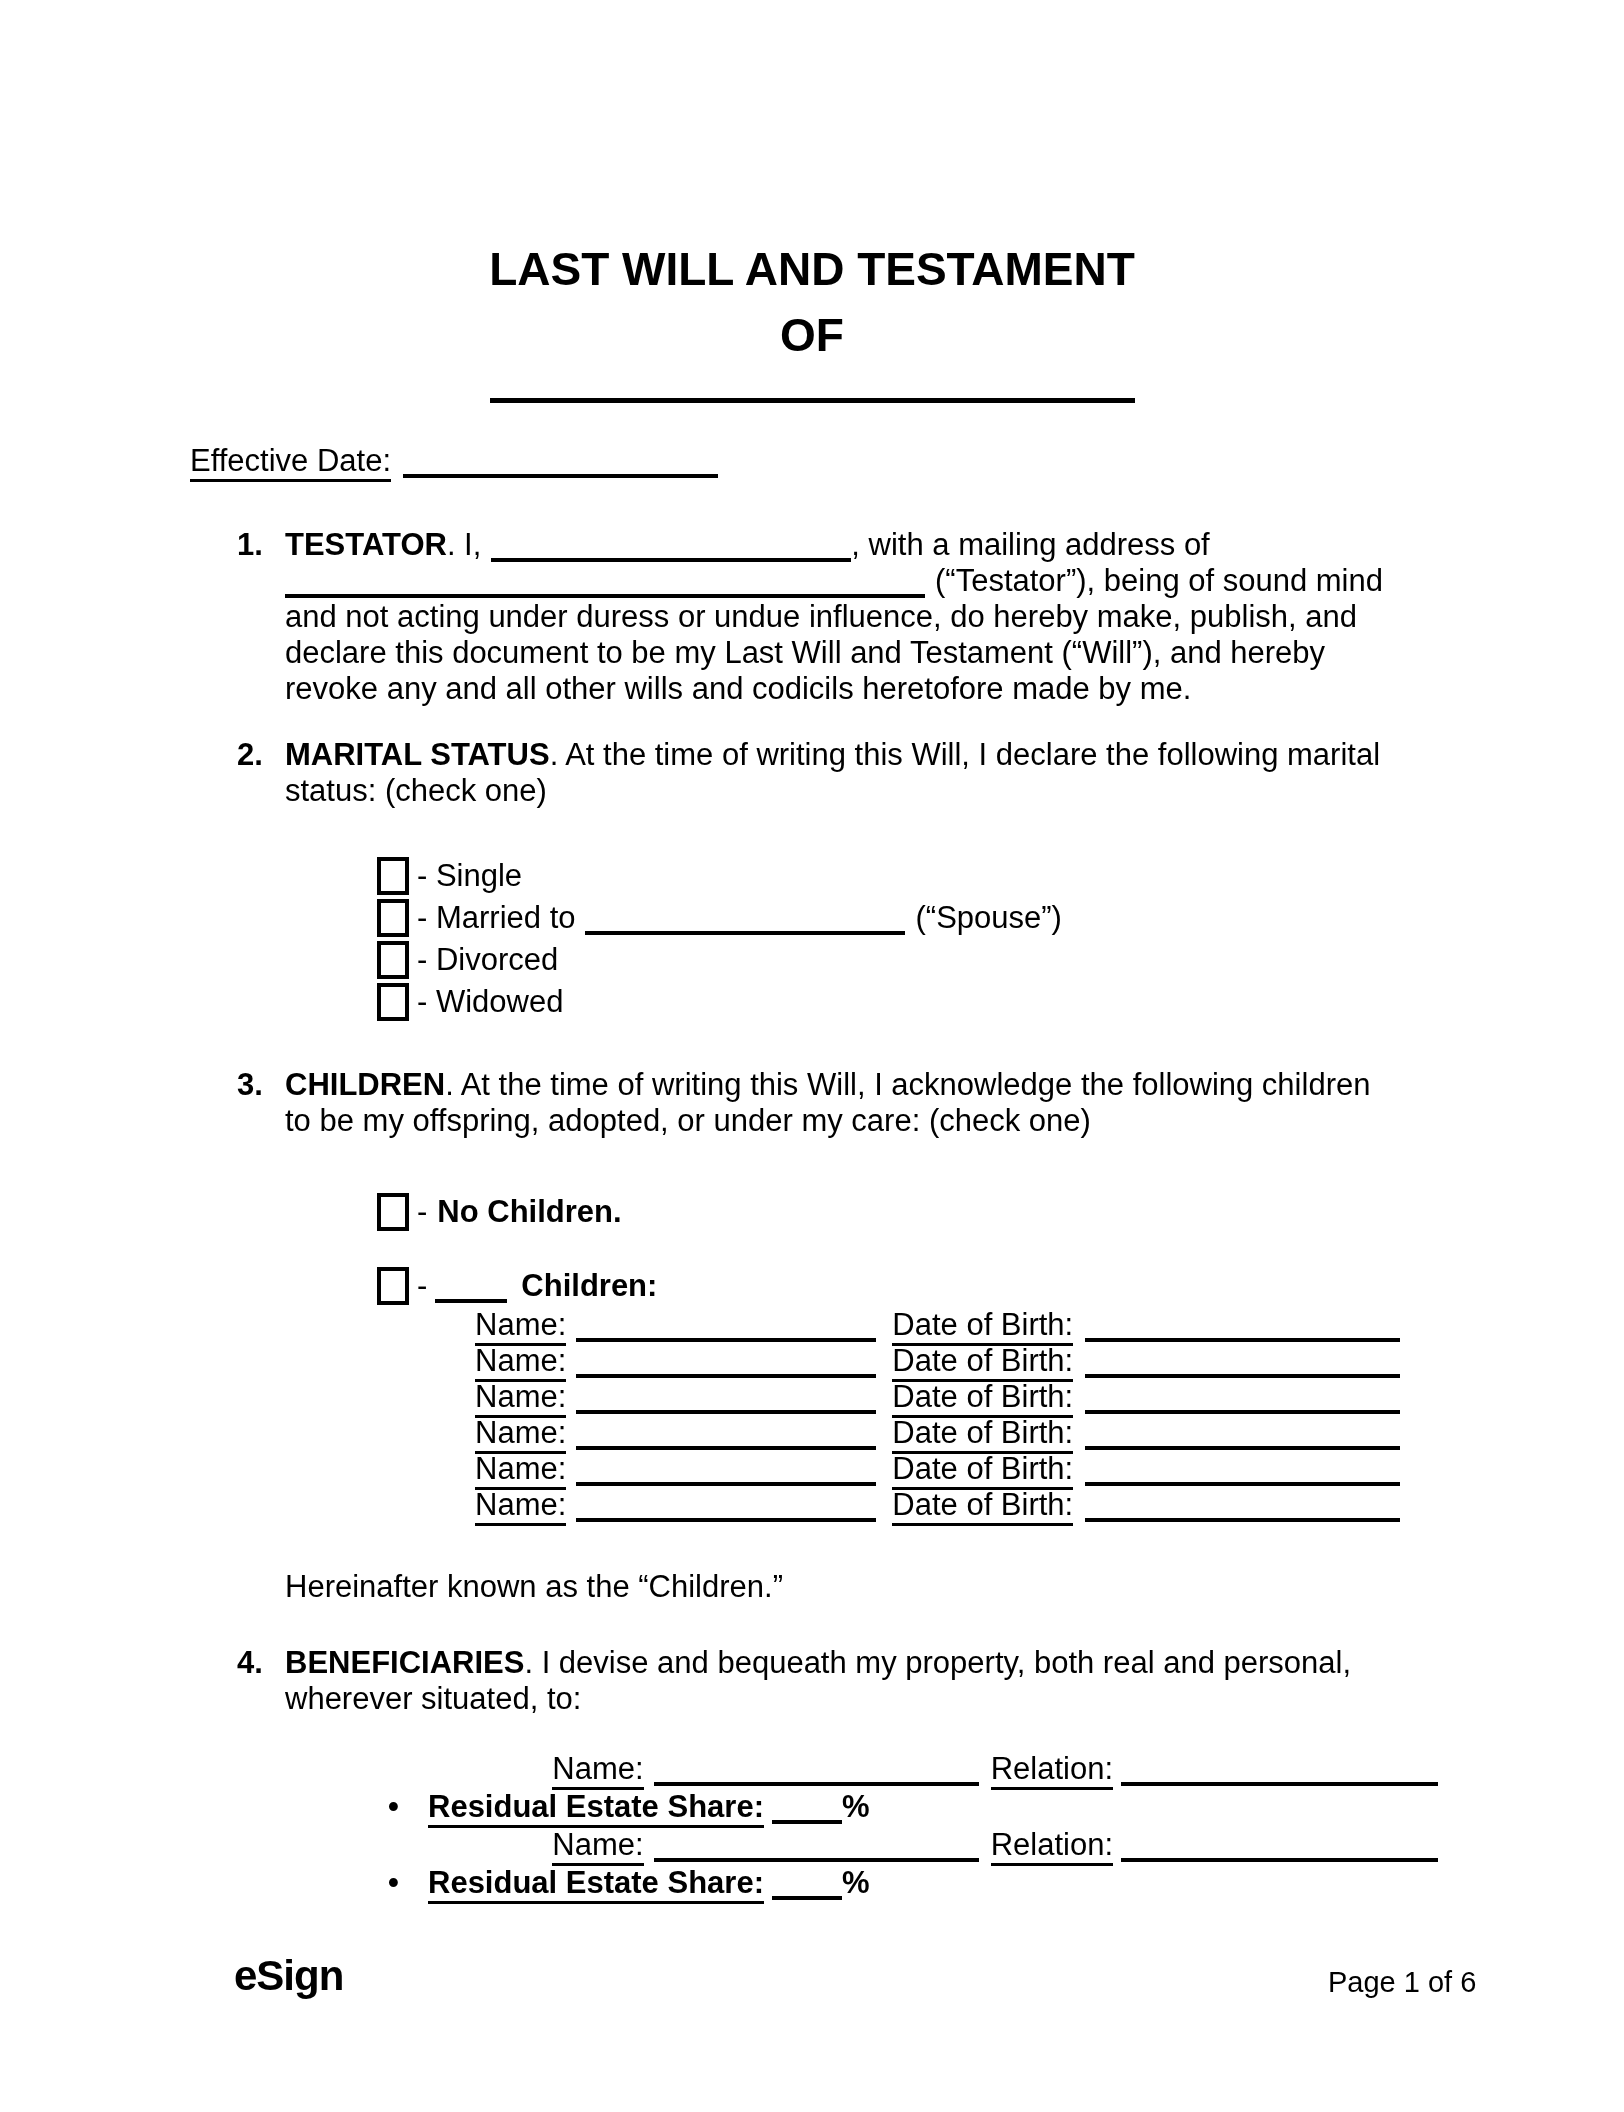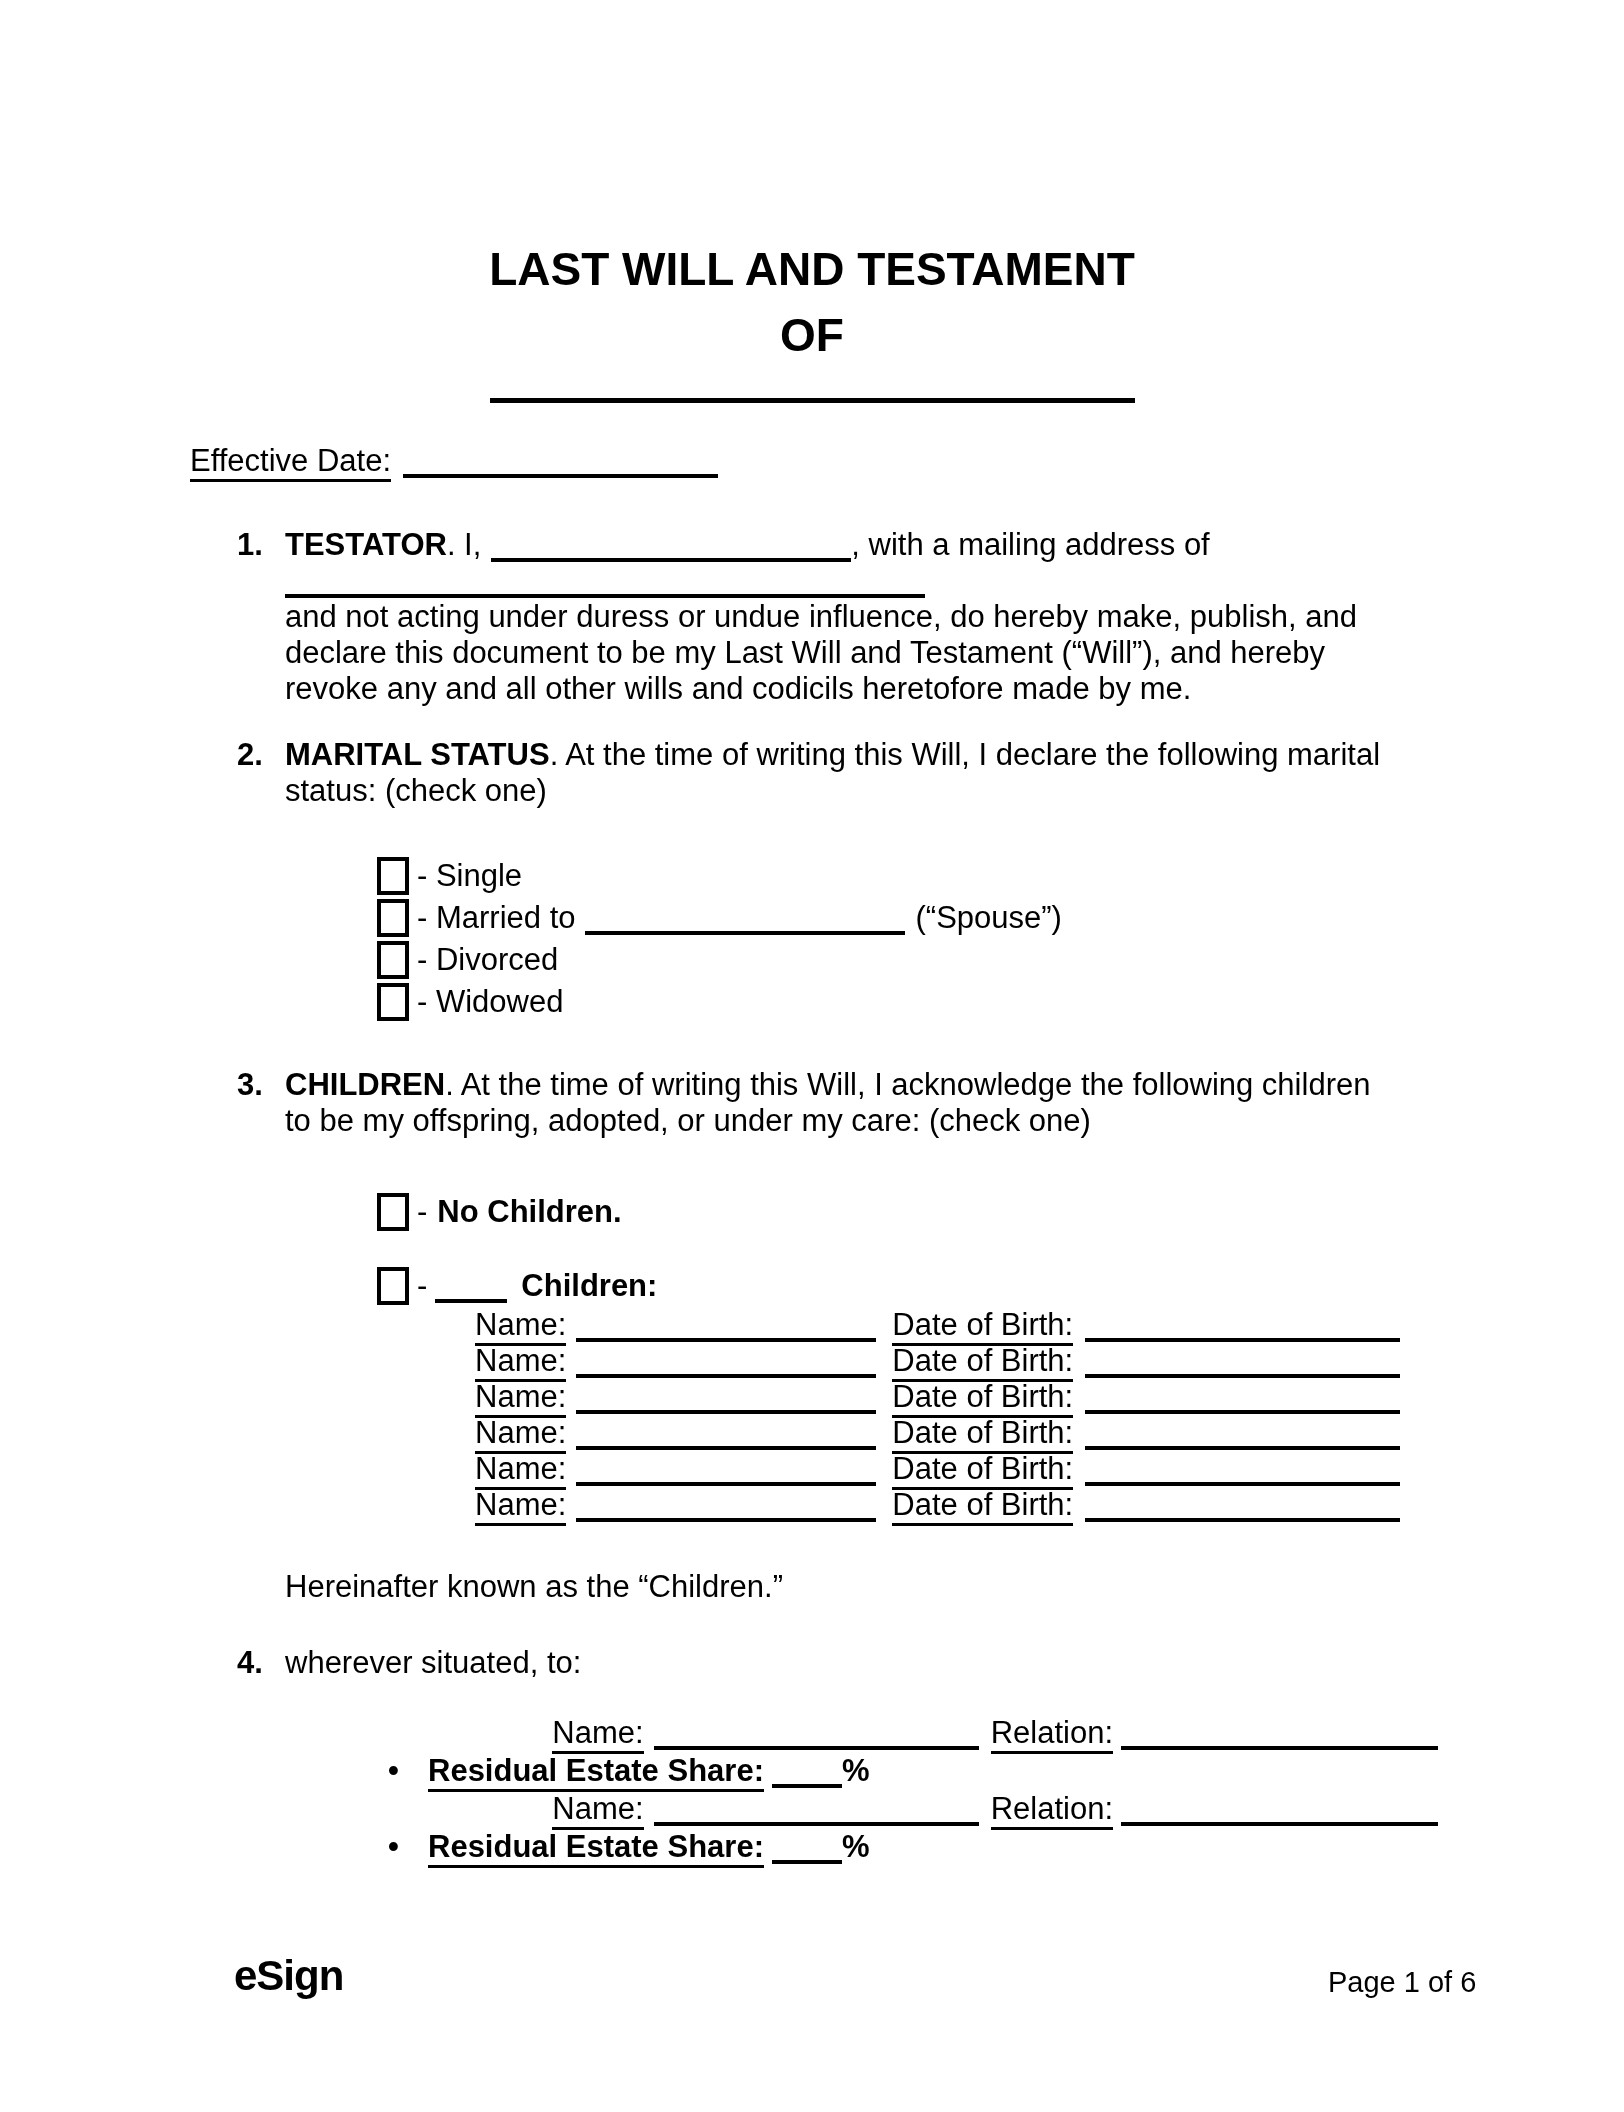--- a/index.html
+++ b/index.html
@@ -69,21 +69,21 @@
   <div class="rule-center"></div>
 
   <div class="content">
 
     <div class="effective"><span class="ulabel">Effective Date:</span><span class="blank w315" style="margin-left:12px"></span></div>
 
     <div class="sec mt-sec1">
       <div class="num">1.</div>
       <div class="bodycol">
         <div class="pl"><b>TESTATOR</b><span>. I,</span><span class="blank w360" style="margin-left:10px"></span><span>, with a mailing address of</span></div>
-        <div class="pl"><span class="blank w640"></span></div>
+        <div class="pl"><span class="blank w640"></span><span style="margin-left:10px">(“Testator”), being of sound mind</span></div>
         <div class="pl">and not acting under duress or undue influence, do hereby make, publish, and</div>
         <div class="pl">declare this document to be my Last Will and Testament (“Will”), and hereby</div>
         <div class="pl">revoke any and all other wills and codicils heretofore made by me.</div>
       </div>
     </div>
 
     <div class="sec mt-sec2">
       <div class="num">2.</div>
       <div class="bodycol">
         <div class="pl"><b>MARITAL STATUS</b><span>. At the time of writing this Will, I declare the following marital</span></div>
@@ -117,20 +117,21 @@
           <div class="childrow"><span class="ulabel">Name:</span><span class="blank w300 nameblank"></span><span class="ulabel doblabel">Date of Birth:</span><span class="blank w315 dobblank"></span></div>
         </div>
 
         <div class="hereinafter">Hereinafter known as the “Children.”</div>
       </div>
     </div>
 
     <div class="sec mt-sec4">
       <div class="num">4.</div>
       <div class="bodycol">
+        <div class="pl"><b>BENEFICIARIES</b><span>. I devise and bequeath my property, both real and personal,</span></div>
         <div class="pl">wherever situated, to:</div>
 
         <div class="benblock">
           <div class="benrow"><span class="ulabel">Name:</span><span class="blank w325 nblank"></span><span class="ulabel rlabel">Relation:</span><span class="blank w317 rblank"></span></div>
           <div class="bulletrow"><span class="bullet">•</span><span class="ulabel sharelabel">Residual Estate Share:</span><span class="blank w70 shareblank"></span><span>%</span></div>
           <div class="benrow"><span class="ulabel">Name:</span><span class="blank w325 nblank"></span><span class="ulabel rlabel">Relation:</span><span class="blank w317 rblank"></span></div>
           <div class="bulletrow"><span class="bullet">•</span><span class="ulabel sharelabel">Residual Estate Share:</span><span class="blank w70 shareblank"></span><span>%</span></div>
         </div>
       </div>
     </div>

